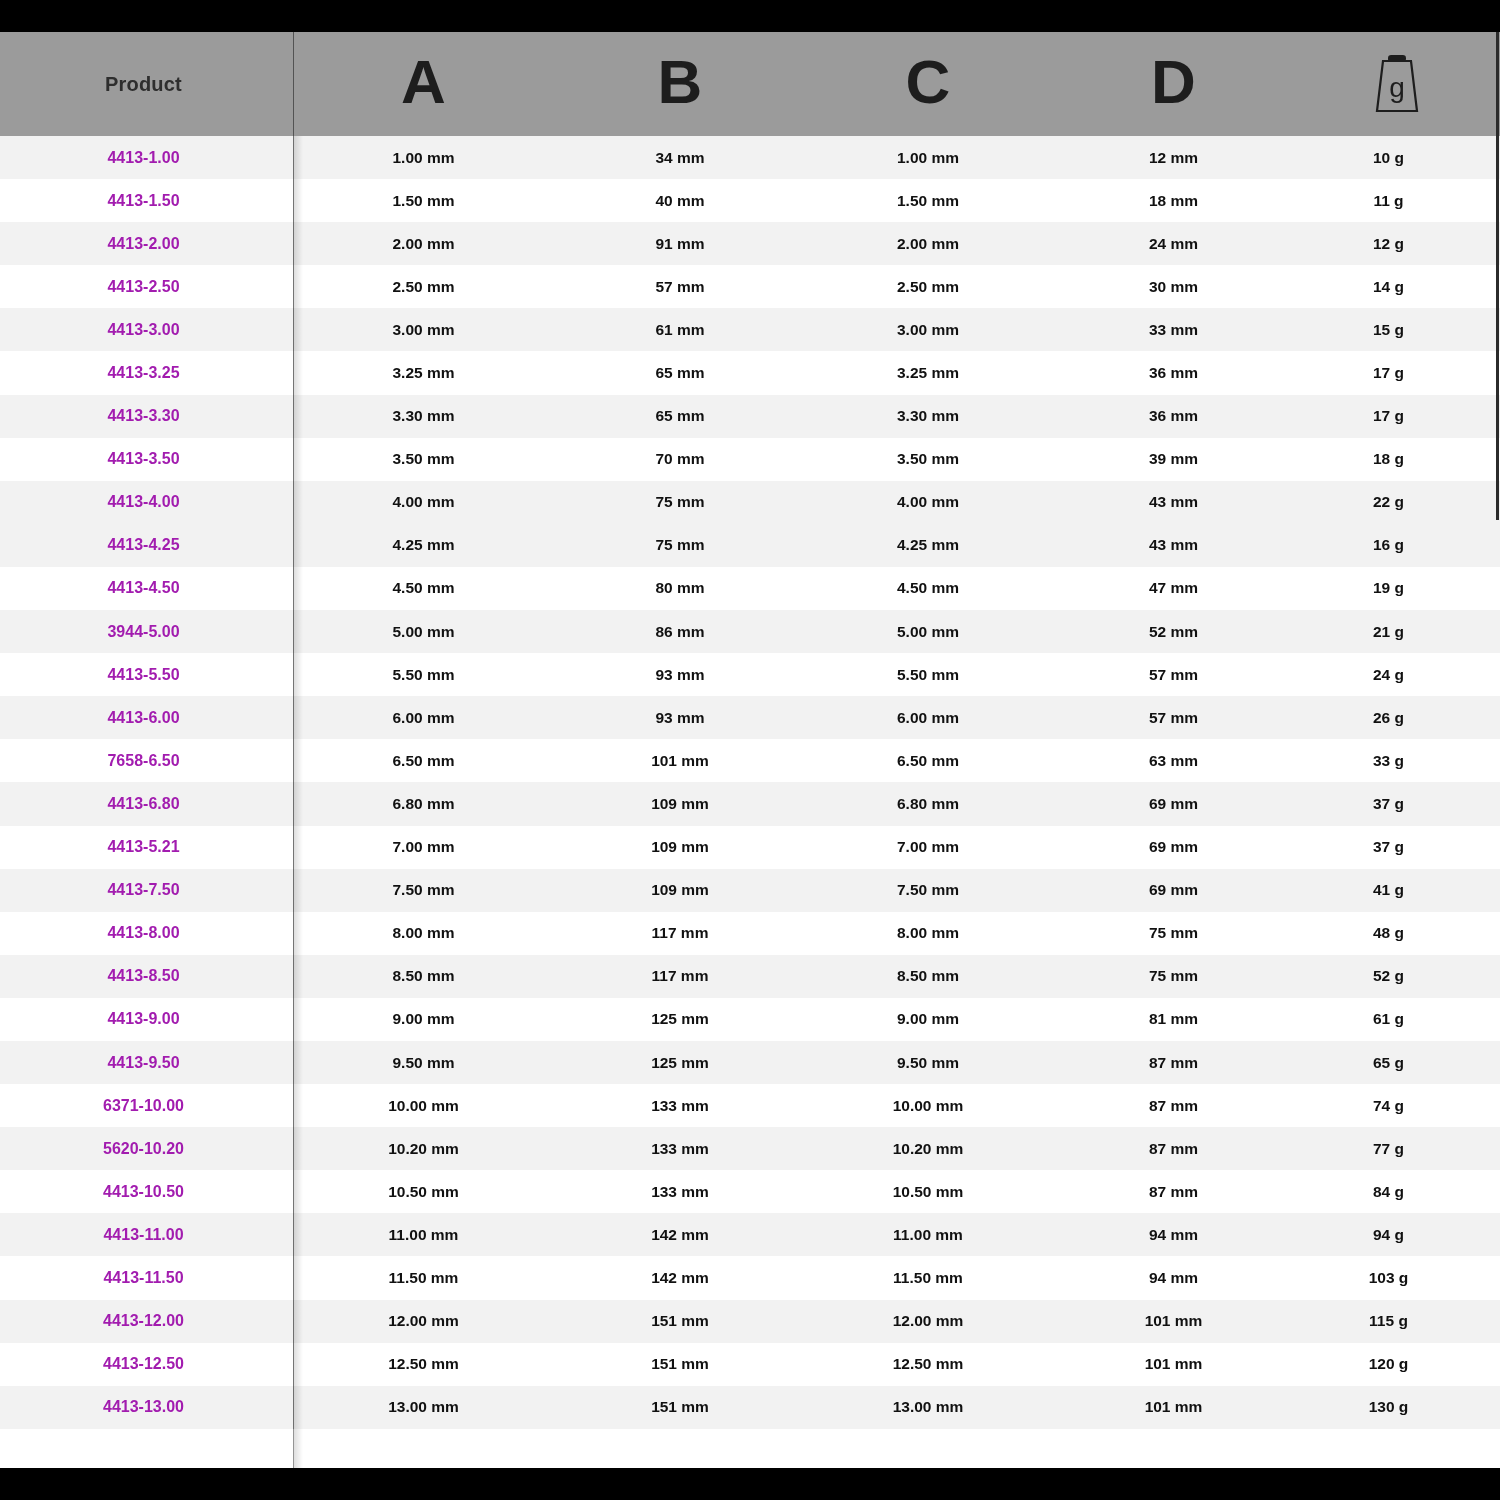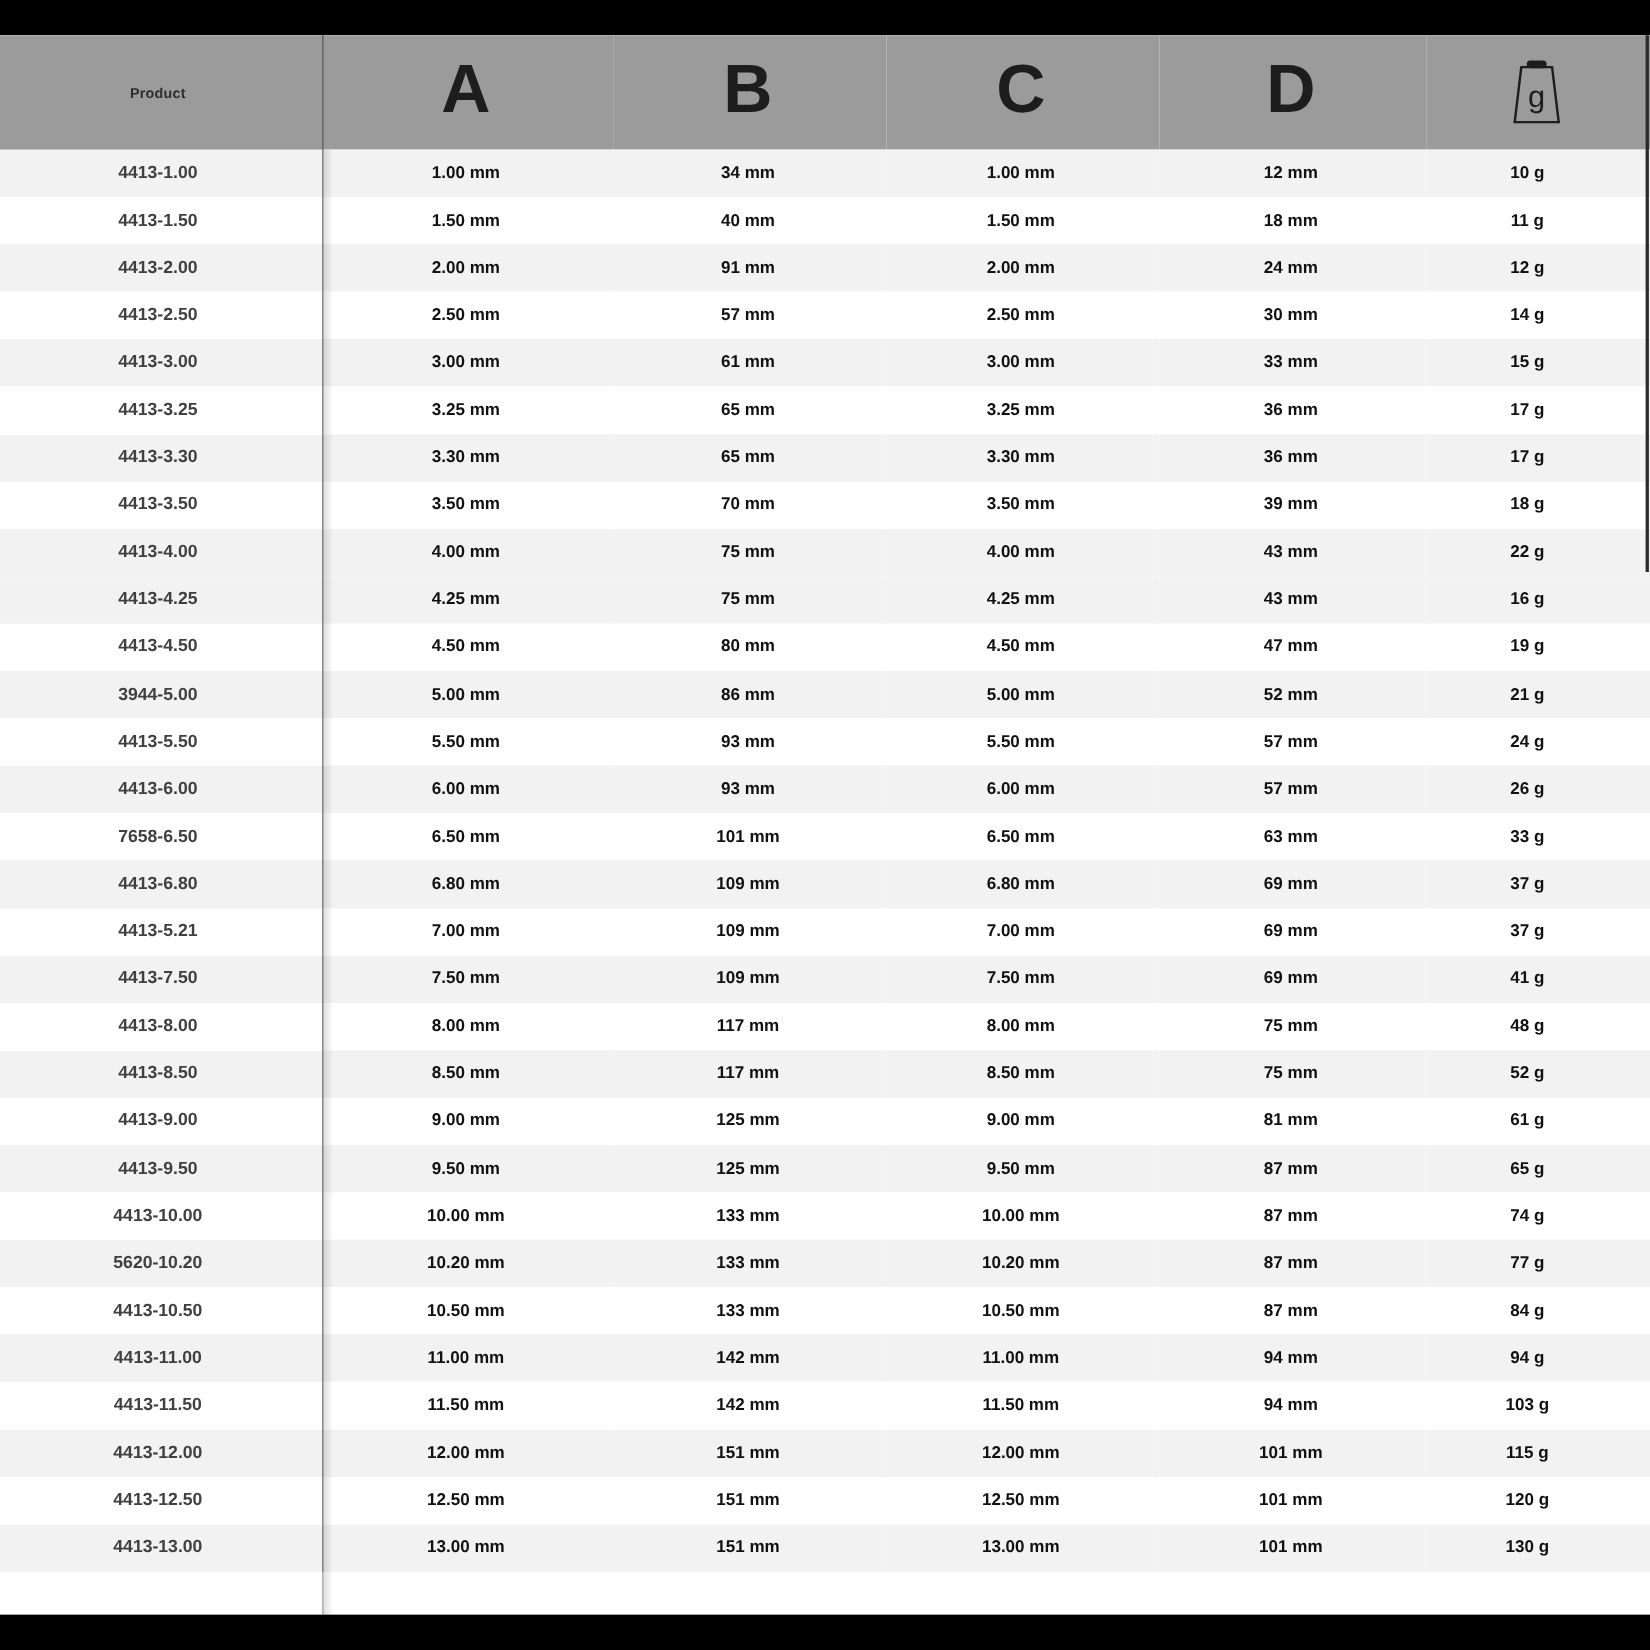--- a/index.html
+++ b/index.html
@@ -51,21 +51,21 @@
   table.spec col.c-g { width: 203px; }
 
   thead th {
     height: 104px;
     background: #9b9b9b;
     vertical-align: middle;
     padding: 0;
   }
   th.head-product {
     text-align: center;
-    font-size: 13px;
+    font-size: 20px;
     font-weight: bold;
     color: #2e2e2e;
     letter-spacing: 0.2px;
     padding-right: 6px;
   }
   th.head-letter {
     text-align: center;
     font-size: 62px;
     font-weight: bold;
     color: #1d1d1d;
@@ -118,21 +118,21 @@
   tbody td {
     height: 43.1px;
     padding: 0;
     vertical-align: middle;
     font-size: 15.5px;
     font-weight: bold;
     color: #111111;
     text-align: center;
   }
   tbody td.cell-product {
-    color: #404040;
+    color: #a21caf;
     font-size: 16px;
     padding-right: 6px;
   }
   tbody td.cell-a { padding-right: 4px; }
   tbody td.cell-b { padding-right: 4px; }
   tbody td.cell-c { padding-right: 4px; }
   tbody td.cell-d { padding-right: 4px; }
   tbody td.cell-g { padding-right: 20px; }
 
   .scrollbar-track {
@@ -360,21 +360,21 @@
           </tr>
           <tr class="odd">
             <td class="cell-product">4413-9.50</td>
             <td class="cell-a sep-left">9.50 mm</td>
             <td class="cell-b">125 mm</td>
             <td class="cell-c">9.50 mm</td>
             <td class="cell-d">87 mm</td>
             <td class="cell-g">65 g</td>
           </tr>
           <tr class="even">
-            <td class="cell-product">4413-10.00</td>
+            <td class="cell-product">6371-10.00</td>
             <td class="cell-a sep-left">10.00 mm</td>
             <td class="cell-b">133 mm</td>
             <td class="cell-c">10.00 mm</td>
             <td class="cell-d">87 mm</td>
             <td class="cell-g">74 g</td>
           </tr>
           <tr class="odd">
             <td class="cell-product">5620-10.20</td>
             <td class="cell-a sep-left">10.20 mm</td>
             <td class="cell-b">133 mm</td>

